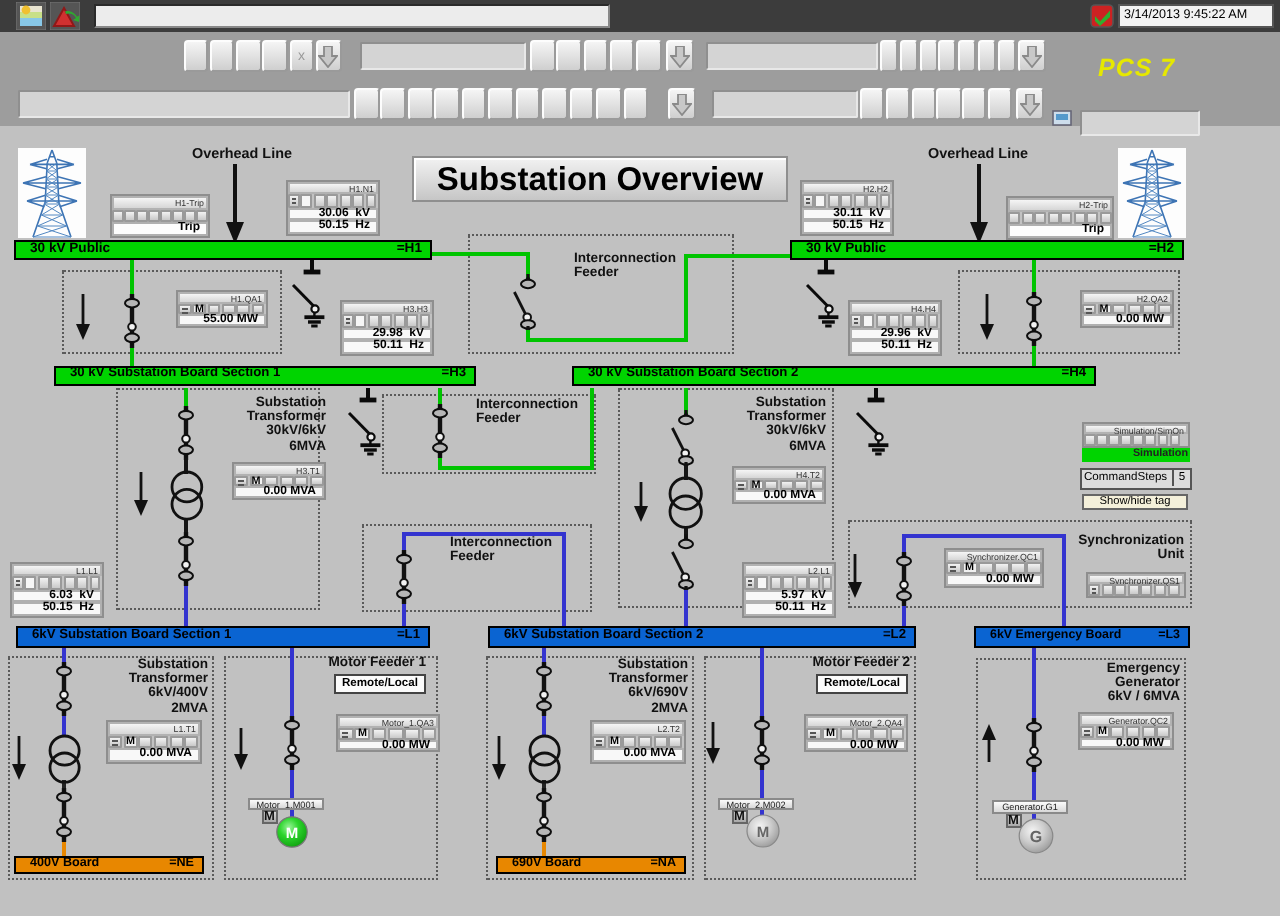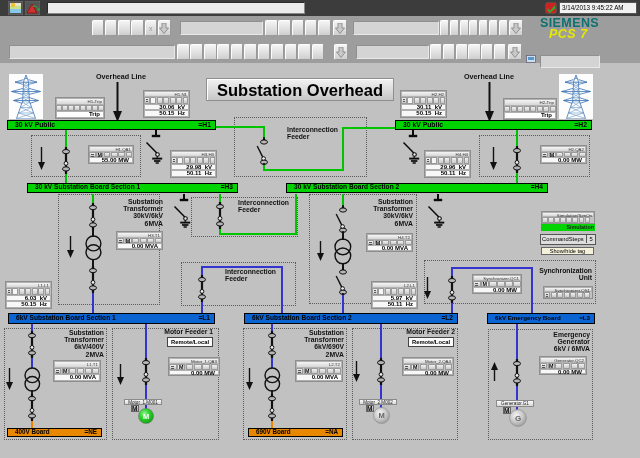--- a/index.html
+++ b/index.html
@@ -104,23 +104,22 @@
 <div class="tb" style="left:507.5px;top:44px;width:14px;height:16px;display:flex;align-items:center;justify-content:center">
       <svg width="10" height="11" viewBox="0 0 10 11">
         <path d="M3 0 h4 v5 h2.5 L5 10.5 0.5 5 H3 Z" fill="#c8c8c8" stroke="#8a8a8a" stroke-width="0.9"></path>
       </svg>
     </div>
 <svg style="position:absolute;left:526px;top:55px" width="10" height="9" viewBox="0 0 10 9">
       <rect x="0.5" y="0.5" width="9" height="7" fill="#cdddec" stroke="#667" stroke-width="0.8"></rect>
       <rect x="2" y="2" width="6" height="3" fill="#5599cc"></rect>
     </svg>
 <div class="tf" style="left:540px;top:55px;width:60px;height:13px"></div>
-<div style="position:absolute;left:540px;top:16px;width:100px;font-size:12.5px;font-weight:bold;color:#0e7070;letter-spacing:0.4px">SIEMENS</div>
 <div style="position:absolute;left:549px;top:27px;width:100px;font-size:12.5px;font-weight:bold;font-style:italic;color:#e6e800;letter-spacing:0.5px">PCS&nbsp;7</div>
-<div style="position:absolute;left:206px;top:78px;width:188px;height:23px;background:linear-gradient(#f2f2f2,#c6c6c6);border:1px solid #8f8f8f;box-shadow:inset 1px 1px 0 #fff;text-align:center;font-size:16.5px;font-weight:bold;color:#000;line-height:22px">Substation Overhead</div>
+<div style="position:absolute;left:206px;top:78px;width:188px;height:23px;background:linear-gradient(#f2f2f2,#c6c6c6);border:1px solid #8f8f8f;box-shadow:inset 1px 1px 0 #fff;text-align:center;font-size:16.5px;font-weight:bold;color:#000;line-height:22px">Substation Overview</div>
 <svg style="position:absolute;left:9px;top:74px" width="34" height="45" viewBox="0 0 34 45">
       <rect x="0" y="0" width="34" height="45" fill="#fdfdfd"></rect>
       <path d="M17.0 1 L14.6 7.5 M17.0 1 L19.4 7.5 M15.7 4.4 L18.3 4.4" stroke="#3d74b4" stroke-width="0.8" fill="none"></path>
       <path d="M14.6 7.5 L13.6 27 L7.5 44.5 M19.4 7.5 L20.4 27 L26.5 44.5" stroke="#3d74b4" stroke-width="0.8" fill="none"></path>
       <path d="M6.0 8.2 L28.0 8.2 M6.0 8.2 L14.5 5.6 M28.0 8.2 L19.5 5.6 M6.0 8.2 L14.3 10.4 M28.0 8.2 L19.7 10.4" stroke="#3d74b4" stroke-width="0.8" fill="none"></path>
       <path d="M2.5 17.5 L31.5 17.5 M2.5 17.5 L14.0 14.4 M31.5 17.5 L20.0 14.4 M2.5 17.5 L13.8 20.4 M31.5 17.5 L20.2 20.4" stroke="#3d74b4" stroke-width="0.8" fill="none"></path>
       <path d="M4.5 26.5 L29.5 26.5 M4.5 26.5 L13.7 23.6 M29.5 26.5 L20.3 23.6 M4.5 26.5 L13.2 29.4 M29.5 26.5 L20.8 29.4" stroke="#3d74b4" stroke-width="0.8" fill="none"></path>
       <path d="M14.6 7.5 L19.7 11.5 M19.4 7.5 L14.3 11.5 M14.3 11.5 L19.7 11.5 M14.3 11.5 L20.0 15.5 M19.7 11.5 L14.0 15.5 M14.0 15.5 L20.0 15.5 M14.0 15.5 L20.2 19.5 M20.0 15.5 L13.8 19.5 M13.8 19.5 L20.2 19.5 M13.8 19.5 L20.4 23.5 M20.2 19.5 L13.6 23.5 M13.6 23.5 L20.4 23.5 M13.6 23.5 L20.9 28 M20.4 23.5 L13.1 28 M13.1 28 L20.9 28 M13.1 28 L22.3 33.5 M20.9 28 L11.7 33.5 M11.7 33.5 L22.3 33.5 M11.7 33.5 L24.2 39 M22.3 33.5 L9.8 39 M9.8 39 L24.2 39 M9.8 39 L26.5 44.5 M24.2 39 L7.5 44.5 M7.5 44.5 L26.5 44.5 " stroke="#5288c2" stroke-width="0.5" fill="none"></path>
     </svg>
 <svg style="position:absolute;left:559px;top:74px" width="34" height="45" viewBox="0 0 34 45">

